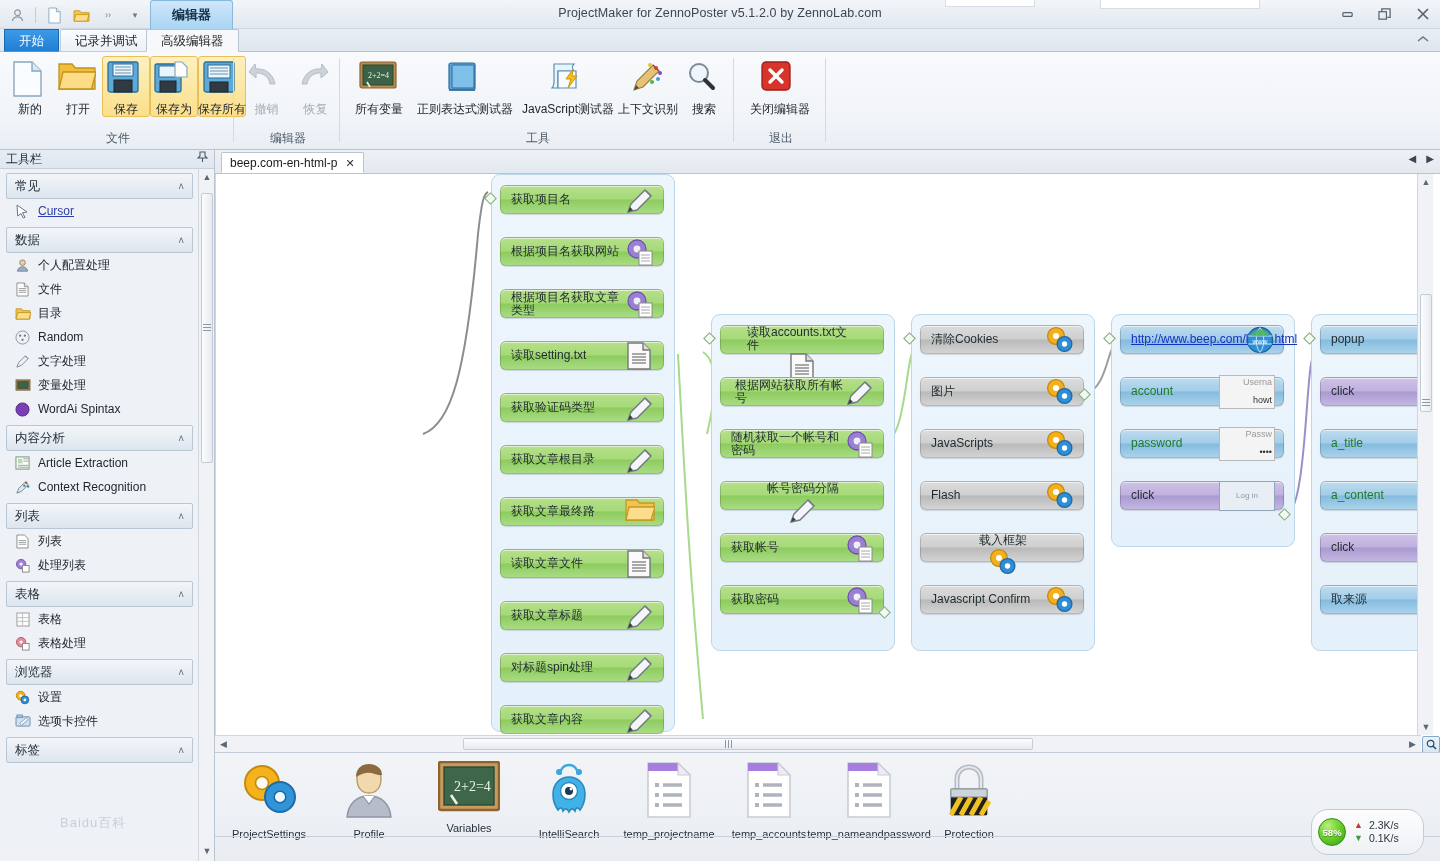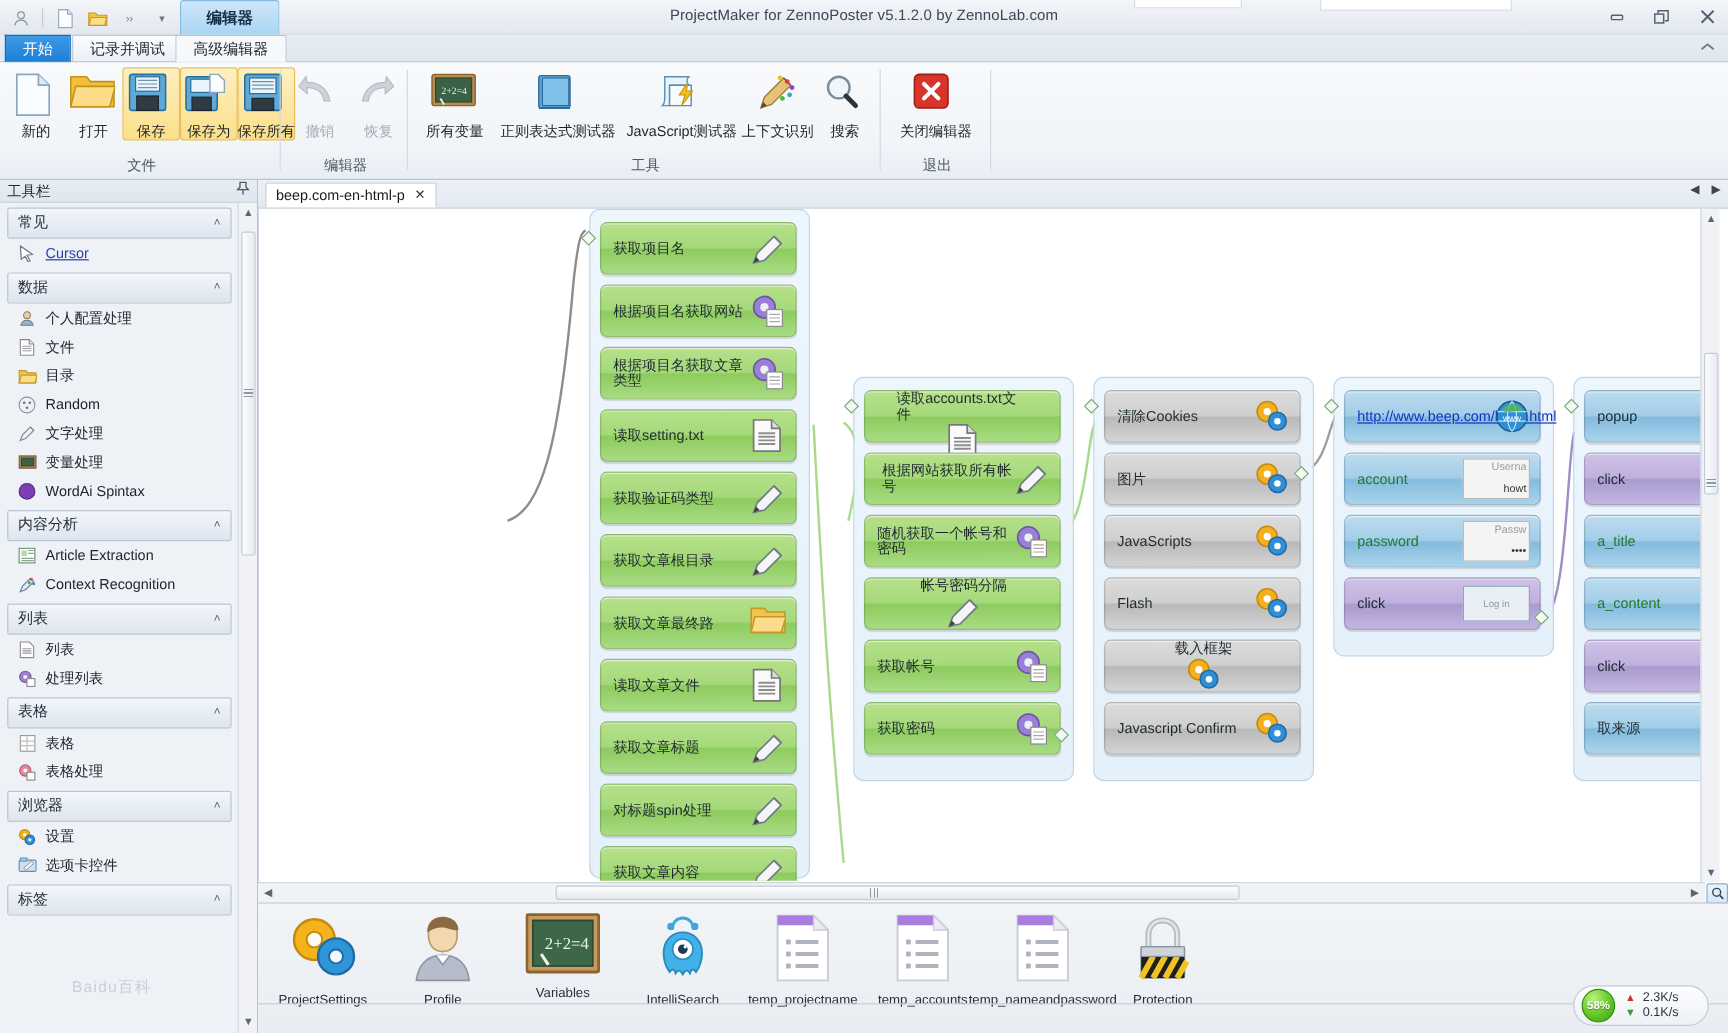--- a/index.html
+++ b/index.html
@@ -86,21 +86,21 @@
     background:linear-gradient(180deg,#e8edf4,#dfe6ef);
     border-bottom:1px solid #c7d0da; font-size:12px; color:#1f2a36;
     display:flex; justify-content:space-between; align-items:center;
   }
   .lp-body { position:absolute; left:0; top:19px; width:199px; bottom:0; overflow:hidden; }
   .grp-head {
     margin:4px 6px 0 6px; height:26px; line-height:25px; padding:0 8px;
     background:linear-gradient(180deg,#f3f6fa,#dde5ee);
     border:1px solid #b9c6d4; border-radius:2px;
     font-size:12.5px; color:#1f2a36;
-    display:flex; justify-content:space-between; align-items:center;font-family:Liberation Mono, monospace;
+    display:flex; justify-content:space-between; align-items:center;
   }
   .grp-head .chev { color:#5a6775; font-size:10px; }
   .lp-item {
     height:24px; display:flex; align-items:center; gap:7px; padding-left:14px;
     font-size:12px; color:#1d232a; cursor:default;
   }
   .lp-item .ico { width:17px; height:17px; display:flex; align-items:center; justify-content:center;}
   .lp-item a { color:#2b3ea8; text-decoration:underline; }
   .lp-scroll {
     position:absolute; right:0; top:19px; width:16px; bottom:0;
@@ -135,21 +135,21 @@
     background:radial-gradient(circle at 35% 28%, #ffffff 0%, #f0f0f0 45%, #dadada 100%);
     border:1px solid #9b9b9b; display:flex; align-items:center; justify-content:center;
     font-size:14px; color:#2b2b2b;
   }
 
   .group {
     position:absolute; border:1px solid #bcd6ea; border-radius:9px;
     background:linear-gradient(180deg,#eef6fd,#e4f0fa);
   }
   .node {
-    position:absolute; left:8px; width:164px; height:44px; border-radius:6px;
+    position:absolute; left:8px; width:164px; height:29px; border-radius:6px;
     display:flex; align-items:center; justify-content:space-between;
     padding:0 8px 0 10px; font-size:12px; color:#1f2a2f;
     border:1px solid rgba(0,0,0,.16);
     box-shadow:0 1px 1px rgba(0,0,0,.13), inset 0 1px 0 rgba(255,255,255,.6);
   }
   .node .txt { line-height:13px; max-width:112px; }
   .node .nicon { width:30px; height:30px; flex:0 0 30px; position:relative; }
   .node.green  { background:linear-gradient(180deg,#b6e08a 0%, #a5d97a 48%, #8ecb5e 52%, #a8dc83 100%); }
   .node.gray   { background:linear-gradient(180deg,#dcdcdc 0%, #cfcfcf 48%, #b9b9b9 52%, #d4d4d4 100%); }
   .node.blue   { background:linear-gradient(180deg,#bcdcef 0%, #a3cde8 48%, #84bbdf 52%, #a9d3ea 100%); }
@@ -180,21 +180,21 @@
   .dock {
     position:absolute; left:215px; top:752px; width:1225px; height:109px;
     background:linear-gradient(180deg,#f2f4f7,#e9edf2); border-top:1px solid #c3ccd6;
   }
   .dockitems { display:flex; align-items:flex-start; padding:8px 0 0 18px; gap:28px; }
   .dockitem { width:72px; display:flex; flex-direction:column; align-items:center; cursor:default; }
   .dockitem .dlbl { margin-top:6px; font-size:11px; color:#26313c; text-align:center; line-height:12px; }
   .dock-sep { position:absolute; left:0; bottom:24px; width:1225px; height:1px; background:#c8d0d9; }
 
   .netwidget {
-    position:absolute; right:16px; bottom:6px; height:34px; padding:0 12px 0 6px;
+    position:absolute; right:16px; bottom:6px; height:46px; padding:0 12px 0 6px;
     background:linear-gradient(180deg,#fdfdfe,#eef1f5); border:1px solid #c3ccd6;
     border-radius:17px; display:flex; align-items:center; gap:8px;
   }
   .netball {
     width:28px; height:28px; border-radius:50%;
     background:radial-gradient(circle at 34% 26%, #b8f07e 0%, #6fd02f 45%, #35a00c 100%);
     border:1px solid #2f8f0d; display:flex; align-items:center; justify-content:center;
     font-size:9.5px; color:#fff; font-weight:bold; text-shadow:0 1px 1px rgba(0,0,0,.35);
   }
   .netrows { display:flex; flex-direction:column; font-size:10.5px; color:#2b3540; line-height:13px;}

